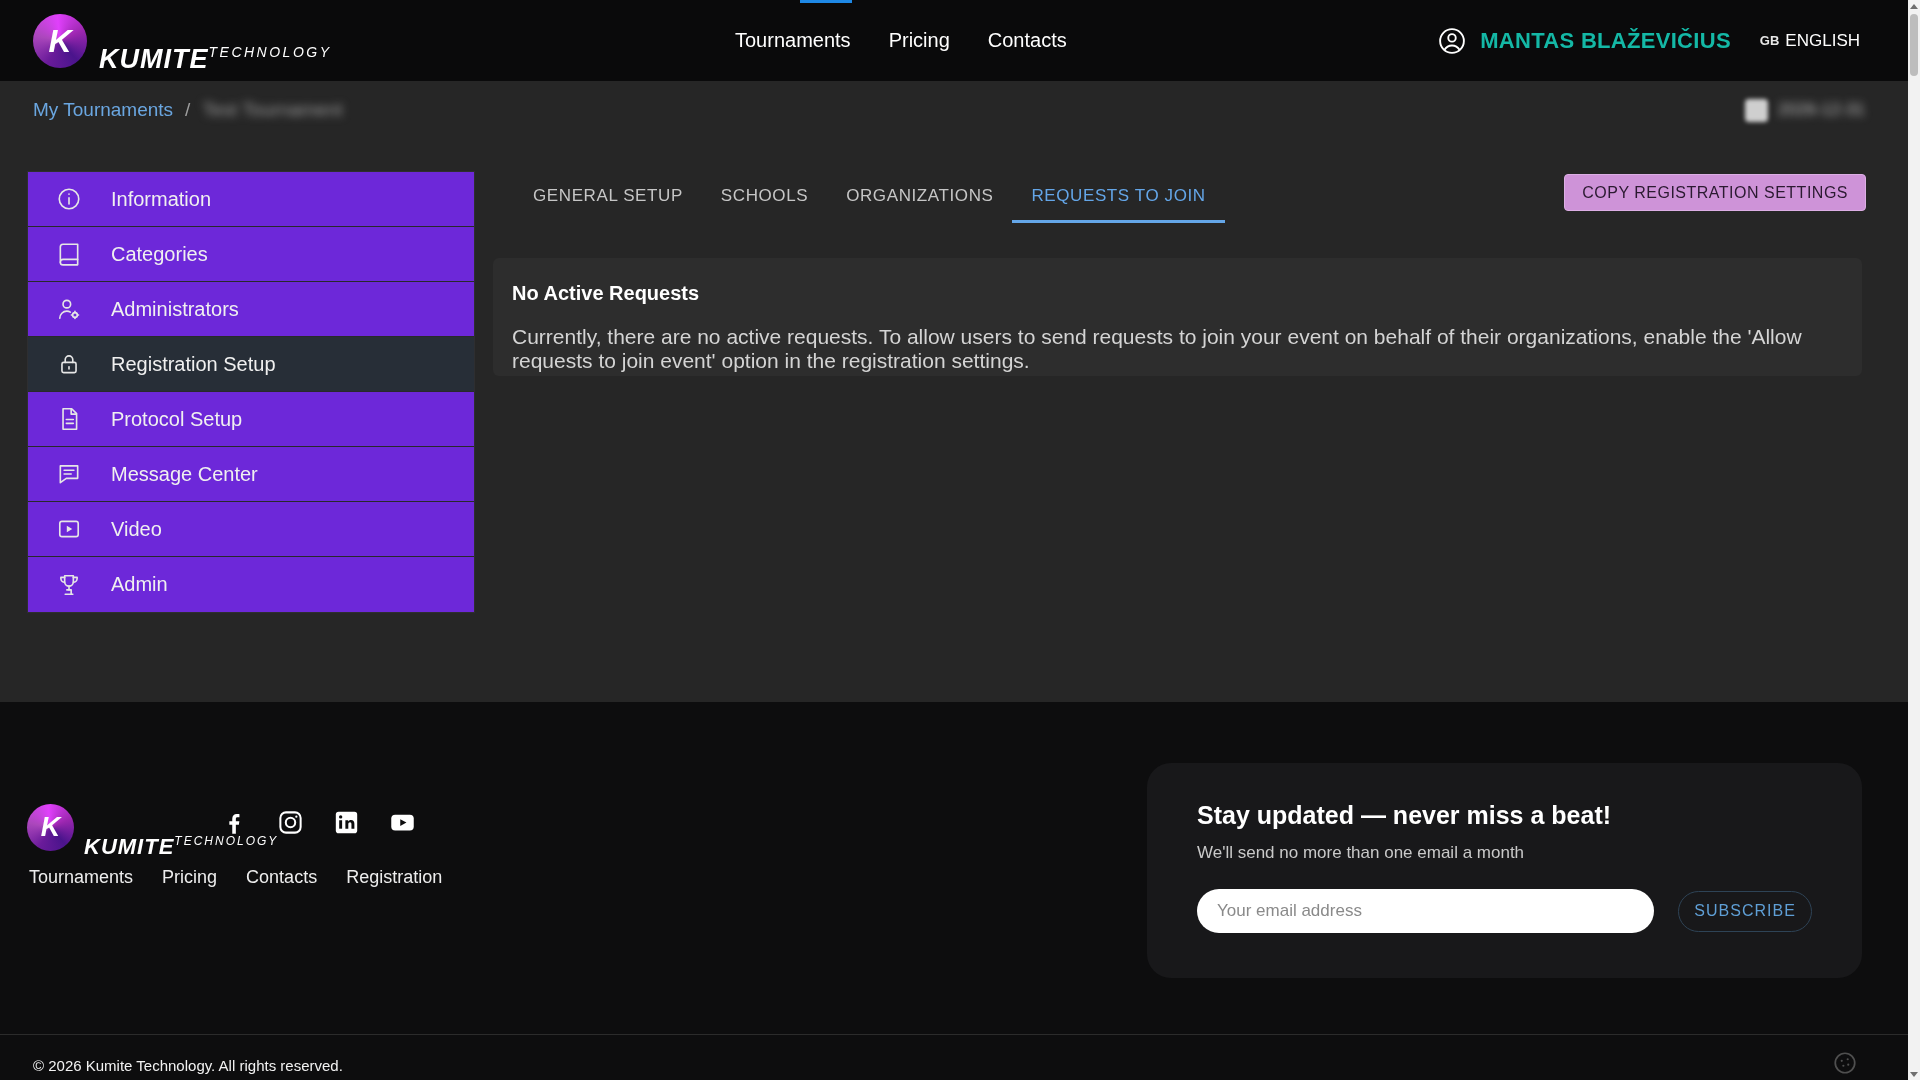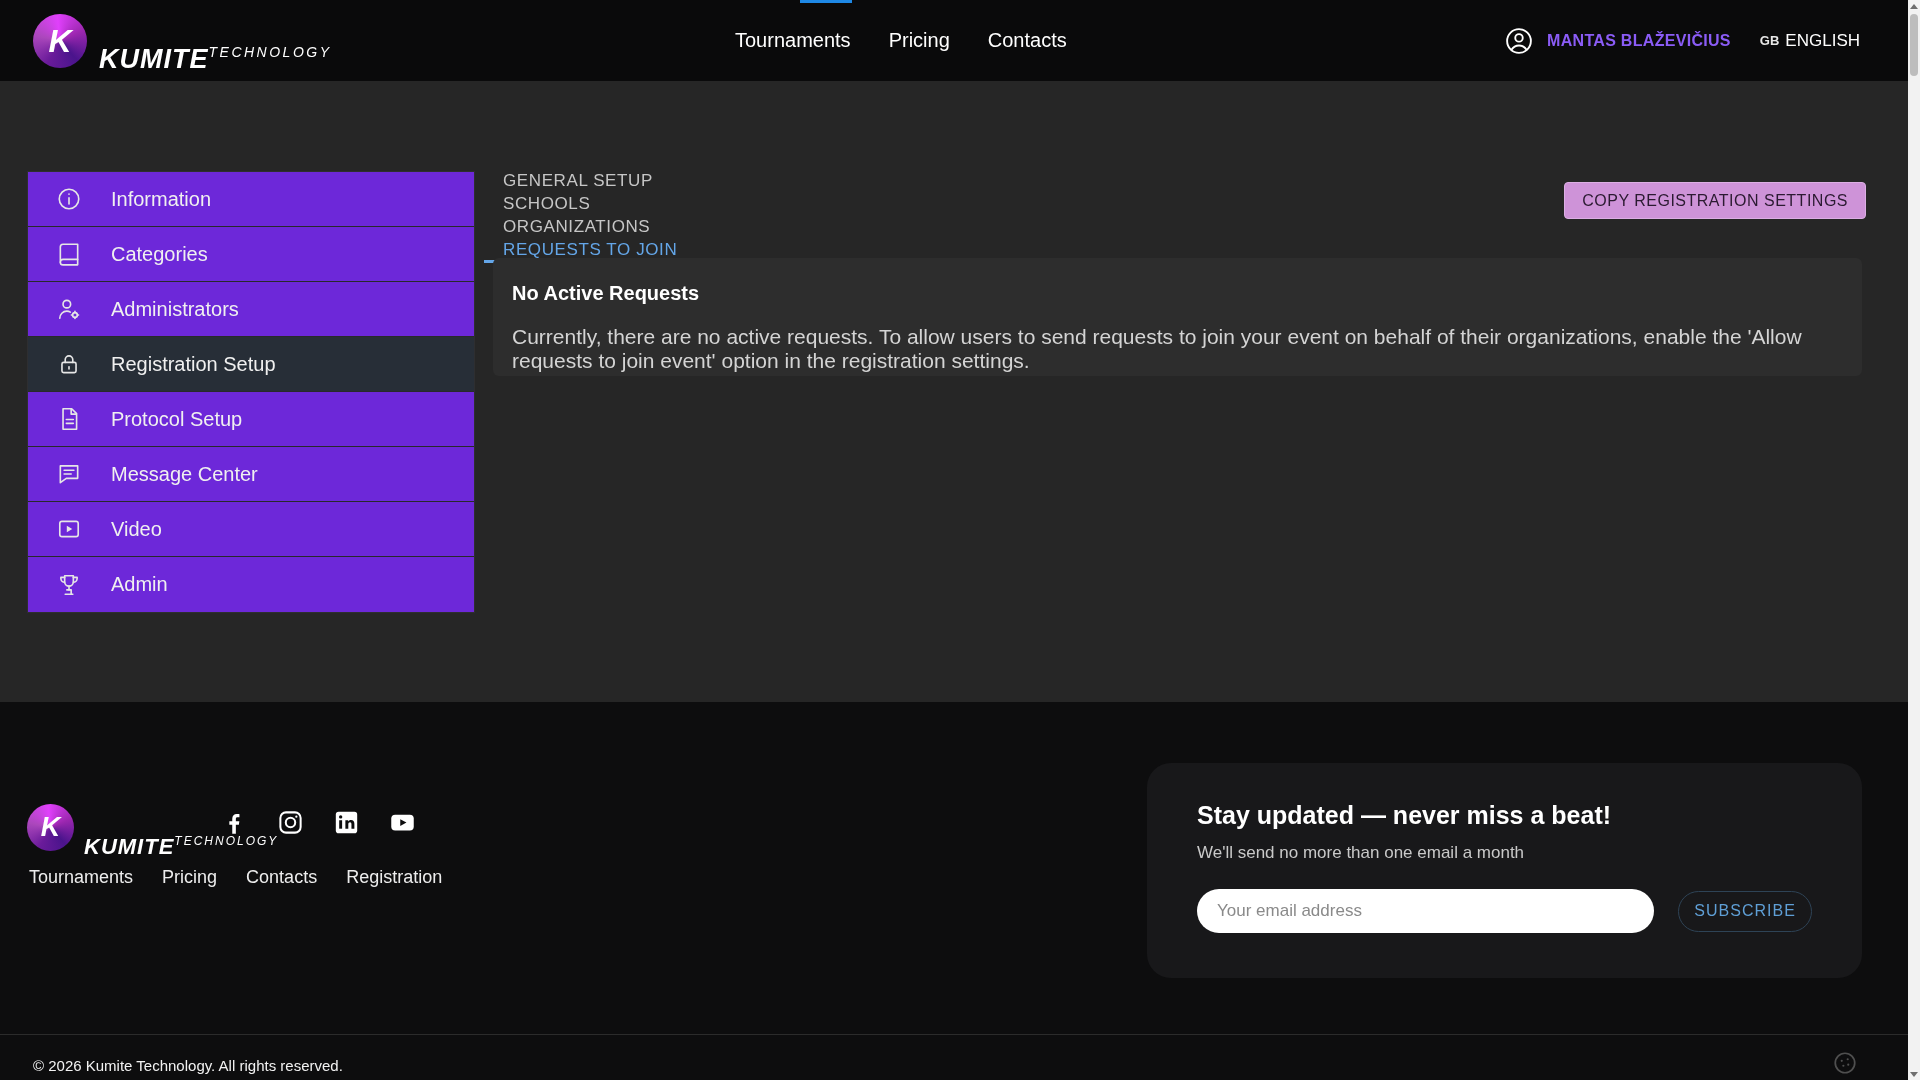--- a/index.html
+++ b/index.html
@@ -38,21 +38,21 @@
     position: absolute; left: 735px; top: 0; height: 81px;
     display: flex; align-items: center; gap: 38px;
   }
   .nav-link { color: #fff; font-size: 20px; cursor: pointer; }
 
   .user-area {
     position: absolute; right: 60px; top: 0; height: 81px;
     display: flex; align-items: center; gap: 13px;
   }
   .avatar-icon svg { width: 30px; height: 30px; display: block; }
-  .user-name { color: #8b5cf6; font-size: 16px; font-weight: 700; letter-spacing: 0.3px; }
+  .user-name { color: #14b8a6; font-size: 22px; font-weight: 700; letter-spacing: 0.3px; }
   .lang { display: flex; align-items: center; gap: 6px; margin-left: 16px; cursor: pointer; }
   .lang-code { color: #e8e8e8; font-size: 13px; font-weight: 700; }
   .lang-label { color: #fff; font-size: 17px; }
 
   
   .breadcrumb-row {
     position: absolute; top: 81px; left: 0; right: 0; height: 58px;
     display: flex; align-items: center; justify-content: space-between;
     padding: 0 55px 0 33px;
   }
@@ -74,33 +74,32 @@
     padding-left: 28px; gap: 29px;
     border-bottom: 1px solid #29292b; cursor: pointer;
   }
   .side-item:last-child { border-bottom: none; }
   .side-item.active { background: #272e37; }
   .side-icon svg { width: 26px; height: 26px; display: block; }
   .side-label { color: #f0f0f0; font-size: 20px; }
 
   
   .tabs-row {
-    position: absolute; left: 484px; top: 171px; height: 52px;
+    position: absolute; left: 514px; top: 171px; height: 52px;
     display: flex;
-    flex-direction: column;
   }
   .tab {
     padding: 0 19px; display: flex; align-items: center;
     font-size: 17px; font-weight: 500; letter-spacing: 0.6px;
     color: #c6c6c6; border-bottom: 3px solid transparent; cursor: pointer;
   }
   .tab.active { color: #64a6e8; border-bottom-color: #64a6e8; }
 
   .copy-btn {
-    position: absolute; right: 54px; top: 182px; height: 37px;
+    position: absolute; right: 54px; top: 174px; height: 37px;
     padding: 0 17px; background: #ce93d8; color: #2b1a31;
     font-family: "Liberation Sans", sans-serif;
     font-size: 16px; font-weight: 500; letter-spacing: 0.5px;
     border: 1px solid #dcaee4; border-radius: 4px; cursor: pointer;
   }
 
   
   .card {
     position: absolute; left: 493px; top: 258px; width: 1369px; height: 118px;
     background: #2d2d2d; border-radius: 6px; padding: 24px 26px 0 19px;
@@ -201,20 +200,31 @@
         </svg>
       </span>
       <span class="user-name">MANTAS BLAŽEVIČIUS</span>
       <span class="lang">
         <span class="lang-code">GB</span>
         <span class="lang-label">ENGLISH</span>
       </span>
     </div>
   </header>
 
+  <div class="breadcrumb-row">
+    <div class="breadcrumb">
+      <span class="crumb-link">My Tournaments</span>
+      <span class="crumb-sep">/</span>
+      <span class="crumb-current">Test Tournament</span>
+    </div>
+    <div class="date-widget">
+      <span class="date-box"></span>
+      <span class="date-text">2026-12-31</span>
+    </div>
+  </div>
 
   <aside class="sidebar">
 
     <div class="side-item">
       <span class="side-icon">
         <svg class="stroke" viewBox="0 0 24 24">
             <circle cx="12" cy="12" r="9"></circle>
             <line x1="12" y1="11" x2="12" y2="16.5"></line>
             <line x1="12" y1="7.4" x2="12" y2="7.6"></line>
           </svg>

